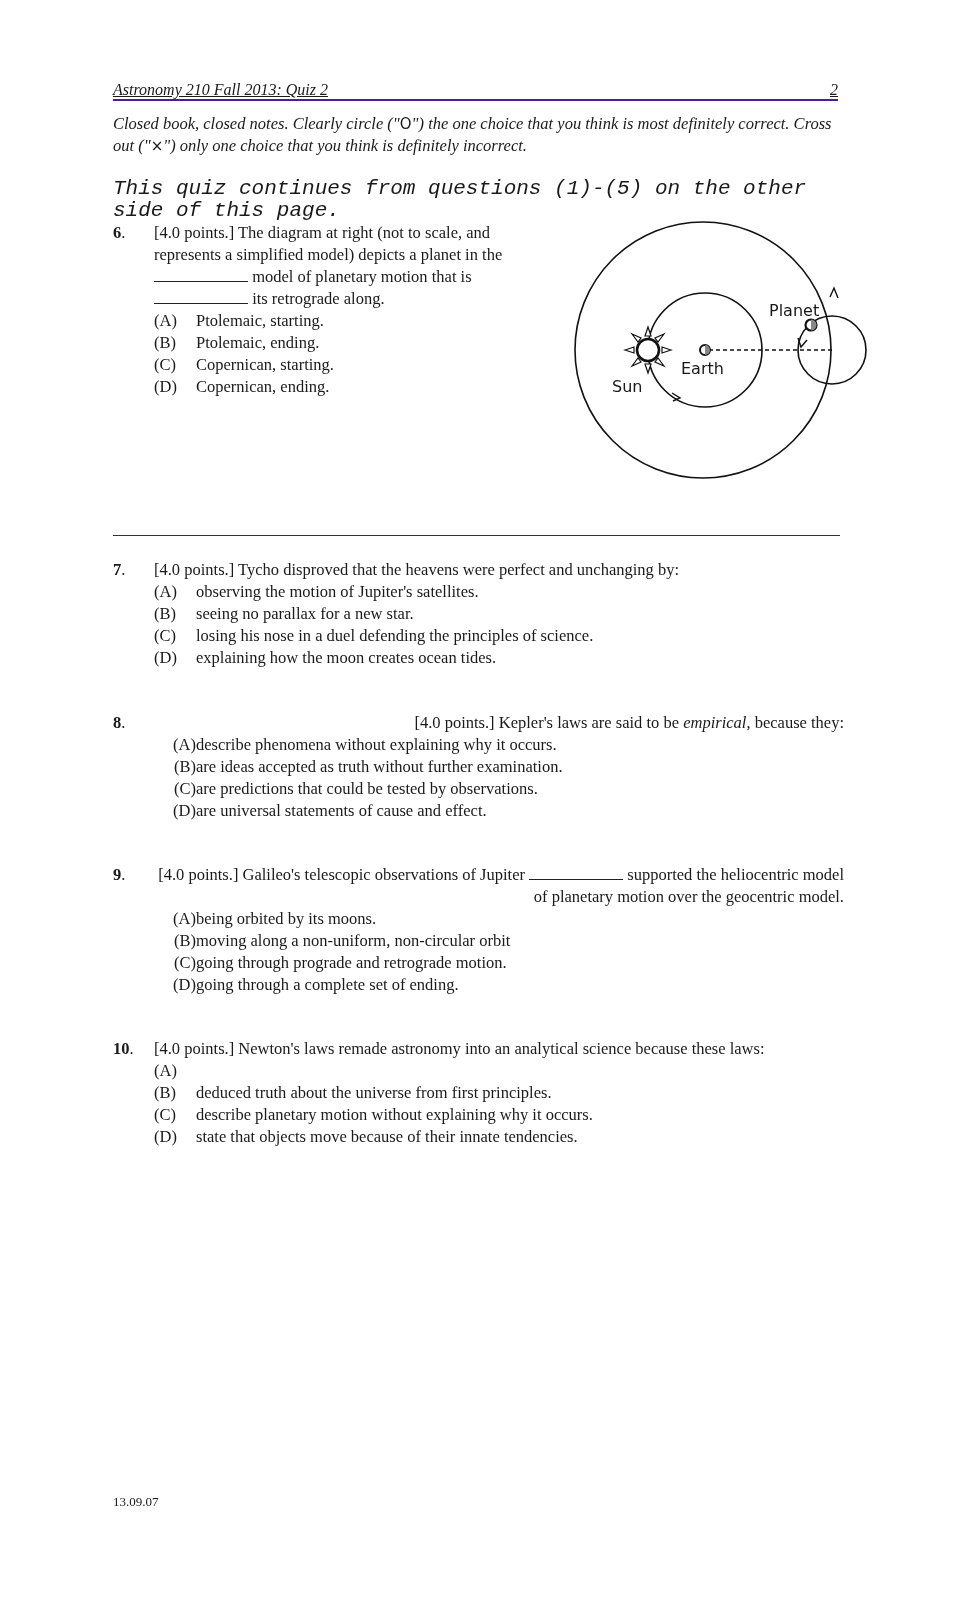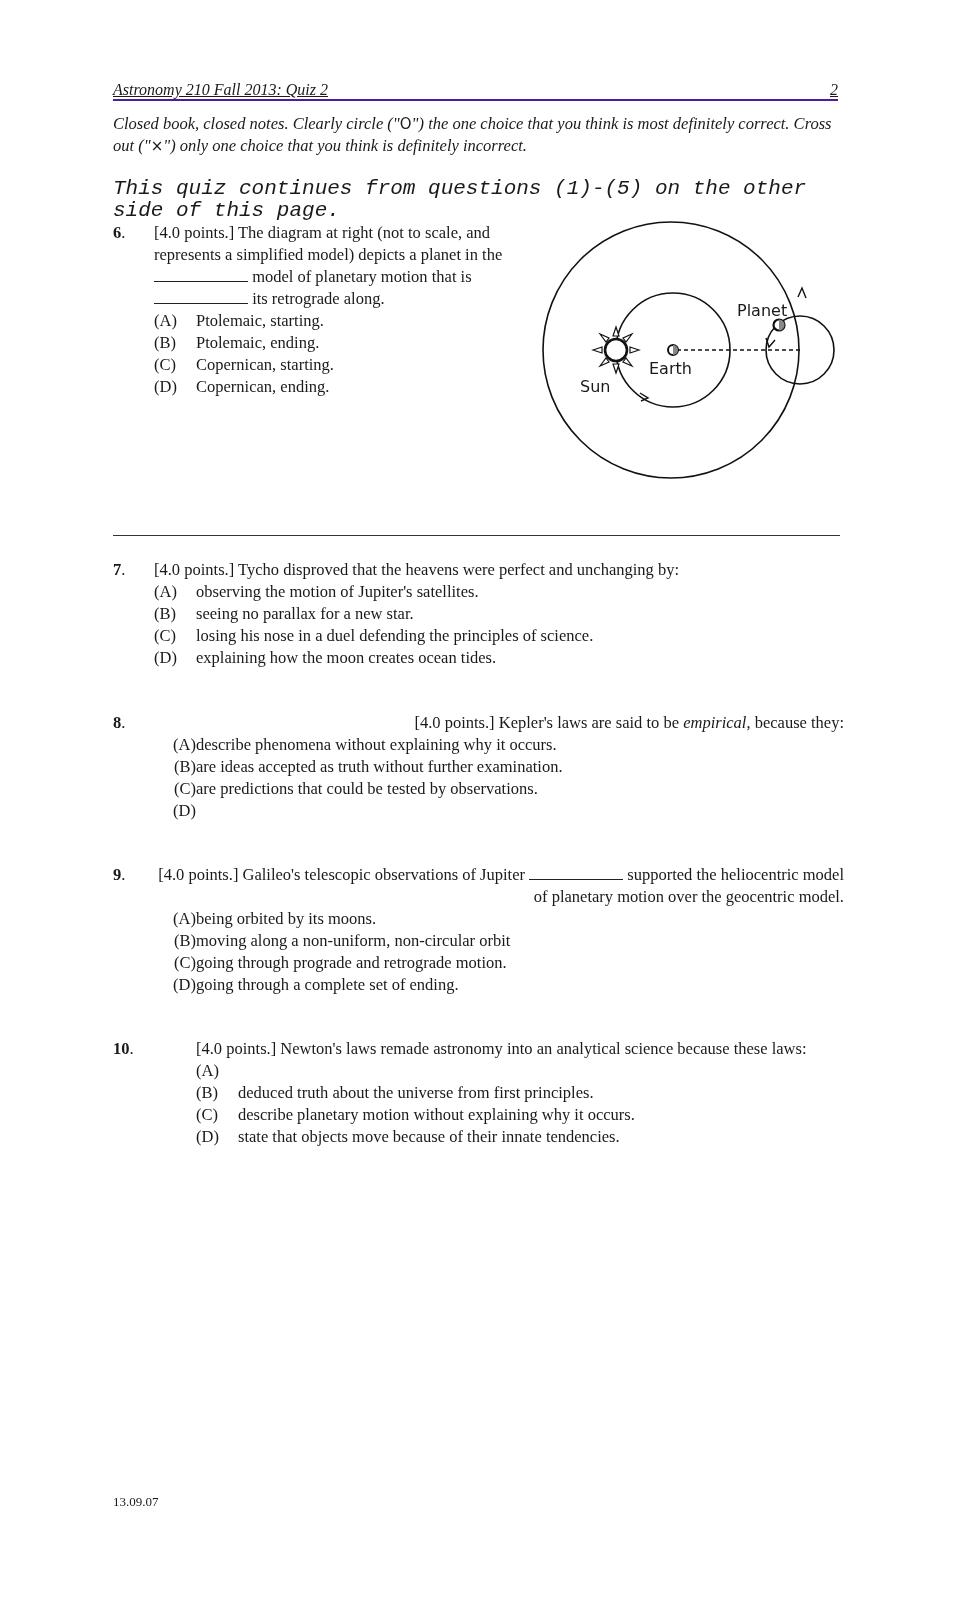--- a/index.html
+++ b/index.html
@@ -40,28 +40,28 @@
 
     #q6 { top: 222px; }
     #q6 .qbody { width: 395px; }
     #q7 { top: 559px; }
     #q7 .qbody { width: 690px; }
     #q8 { top: 712px; }
     #q8 .qbody { width: 690px; text-align: right; }
     #q9 { top: 864px; }
     #q9 .qbody { width: 690px; text-align: right; }
     #q10 { top: 1038px; }
-    #q10 .qbody { width: 690px; margin-left: 42px; }
+    #q10 .qbody { width: 690px; }
 
     .divider {
       position: absolute; left: 113px; top: 535px; width: 727px; height: 0;
       border-top: 1.5px solid #333;
     }
 
-    .diagram { position: absolute; left: 536px; top: 210px; width: 310px; height: 280px; text-decoration: underline; }
+    .diagram { position: absolute; left: 568px; top: 210px; width: 310px; height: 280px; text-decoration: underline; }
     .diagram svg { width: 310px; height: 280px; display: block; }
     .diagram .lbl { font-family: "DejaVu Sans", sans-serif; font-size: 16px; fill: #1a1a1a; }
 
     .footer {
       position: absolute; left: 113px; top: 1494px;
       font-size: 13px; line-height: 16px;
     }
   </style>
 </head>
 <body>
@@ -183,20 +183,21 @@
       <div class="opt">
           <span class="letter">(B)</span>
           <span class="text">are ideas accepted as truth without further examination.</span>
         </div>
       <div class="opt">
           <span class="letter">(C)</span>
           <span class="text">are predictions that could be tested by observations.</span>
         </div>
       <div class="opt">
           <span class="letter">(D)</span>
+          <span class="text">are universal statements of cause and effect.</span>
         </div>
     </div>
   </div>
 
   <div class="question" id="q9">
     <div class="qnum"><span>9</span><span class="dot">.</span></div>
     <div class="qbody">
       <div class="stem"><span>[4.0 points.]  Galileo's telescopic observations of Jupiter </span><span class="blank"></span><span> supported the heliocentric model of planetary motion over the geocentric model.</span></div>
       <div class="opt">
           <span class="letter">(A)</span>

